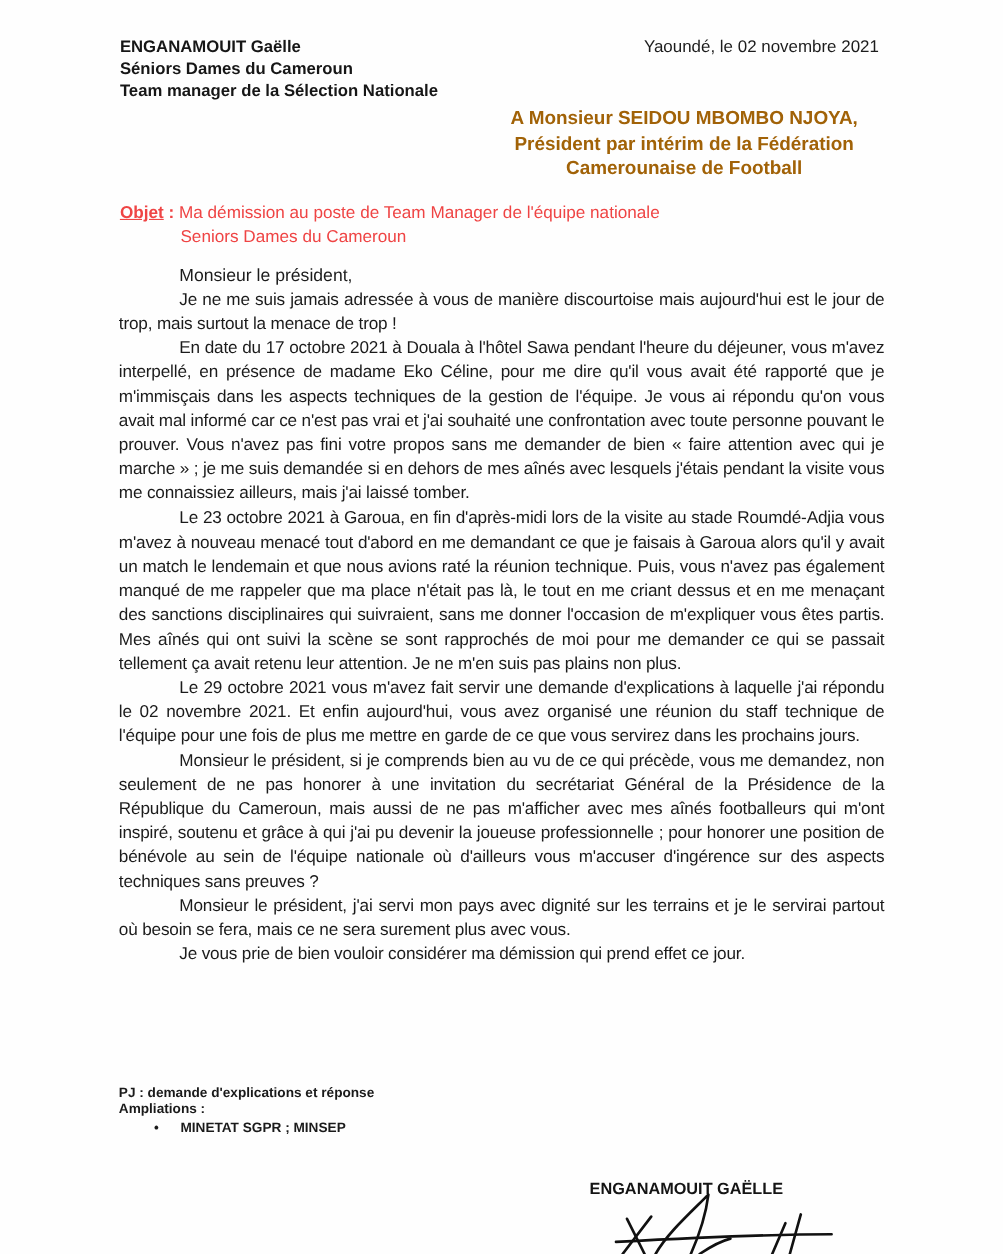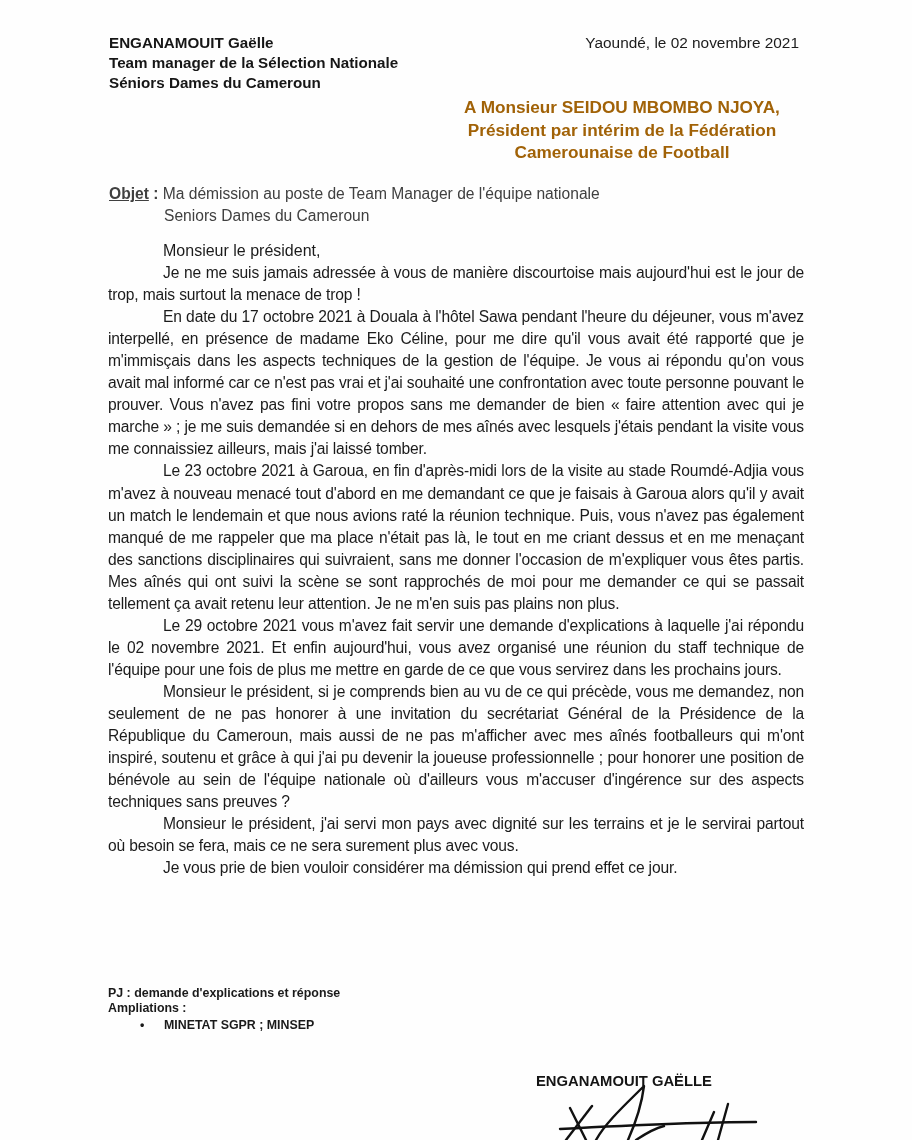--- a/index.html
+++ b/index.html
@@ -16,21 +16,21 @@
   .date {
     position: absolute; right: 113px; top: 33px;
     font-size: 15.4px; line-height: 20px; color: #1c1c1c;
   }
   .recipient {
     position: absolute; left: 420px; top: 96px; width: 404px;
     text-align: center; font-weight: bold; font-size: 17.2px; line-height: 22.5px; color: #a16207;
   }
   .subject {
     position: absolute; left: 109px; top: 183px; width: 700px;
-    font-size: 15.6px; line-height: 22px; color: #404040;
+    font-size: 15.6px; line-height: 22px; color: #ef4444;
   }
   .subject .label { font-weight: bold; text-decoration: underline; }
   .subject .line2 { display: block; padding-left: 55px; }
 
   .body {
     position: absolute; left: 108px; top: 240px; width: 696px;
     font-size: 15.6px; line-height: 22.05px; color: #1b1b1b;
     font-family: "Liberation Sans", sans-serif;
   }
   .salutation { font-weight: normal; font-size: 16px; padding-left: 55px; margin: 0; }
@@ -55,22 +55,22 @@
   }
   .signature { position: absolute; left: 556px; top: 1082px; width: 230px; height: 58px; }
 </style>
 </head>
 <body>
 
 <div class="page">
 
   <div class="sender">
     <div>ENGANAMOUIT Gaëlle</div>
+    <div>Séniors Dames du Cameroun</div>
     <div>Team manager de la Sélection Nationale</div>
-    <div>Séniors Dames du Cameroun</div>
   </div>
 
   <div class="date">Yaoundé, le 02 novembre 2021</div>
 
   <div class="recipient">
     <div>A Monsieur SEIDOU MBOMBO NJOYA,</div>
     <div>Président par intérim de la Fédération</div>
     <div>Camerounaise de Football</div>
   </div>
 

